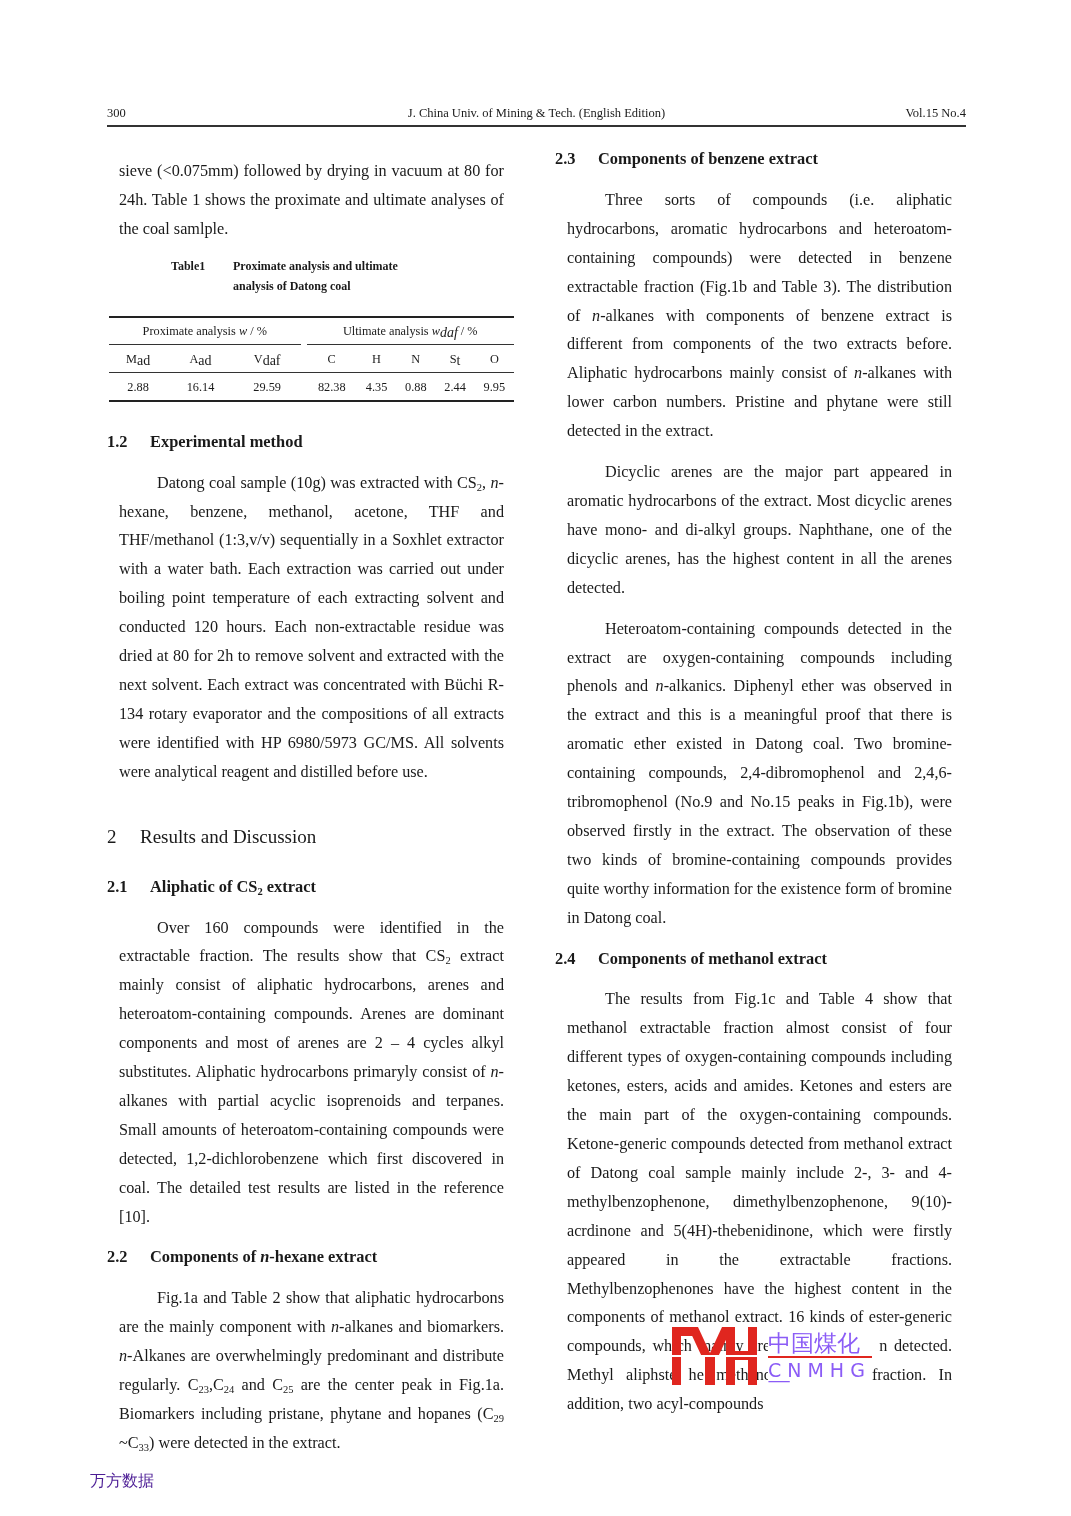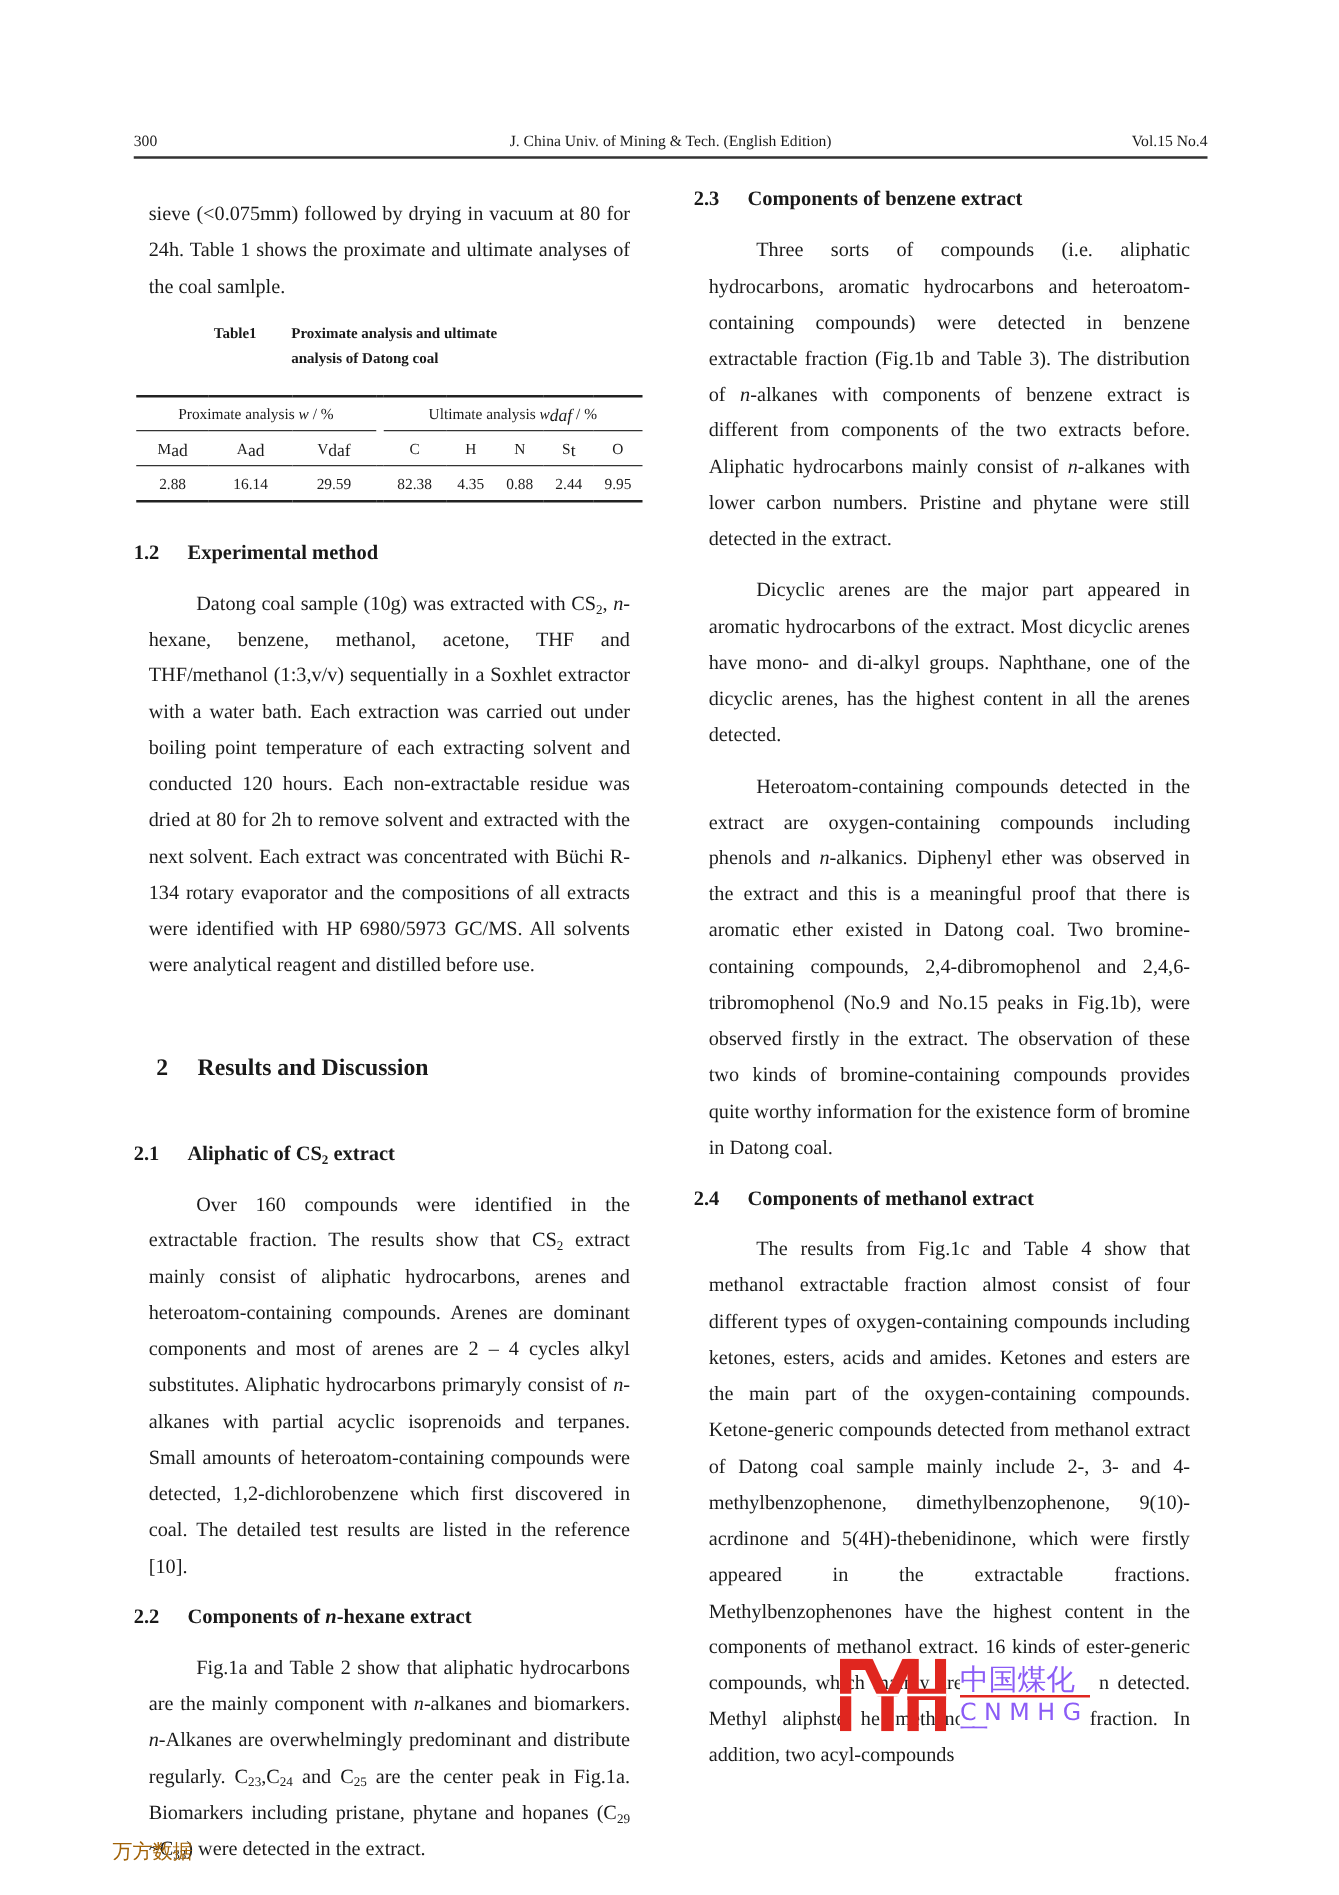--- a/index.html
+++ b/index.html
@@ -15,21 +15,21 @@
 
   .col { position: absolute; top: 145px; width: 409px; font-size: 16.2px; line-height: 28.9px; }
   .col.left { left: 107px; }
   .col.right { left: 555px; }
 
   p { margin: 12px; text-align: justify; text-align-last: left; }
   p.ind { text-indent: 38px; }
 
   h3 { margin: 0; font-size: 16.4px; font-weight: bold; line-height: 28.9px; }
   h3 .num { display: inline-block; width: 43px; }
-  h2 { margin: 18px; font-size: 19px; font-weight: bold; line-height: 28px; }
+  h2 { margin: 0; font-size: 19px; font-weight: normal; line-height: 28px; }
   h2 .num { display: inline-block; width: 33px; }
 
   sub { font-size: 10.5px; vertical-align: -3px; line-height: 0; }
   i { font-style: italic; }
 
   .tcap { text-align: left; font-weight: bold; font-size: 12px; line-height: 20px; margin-top: 10px; }
   .tcap .lab { display: inline-block; width: 62px; margin-left: 64px; vertical-align: top; }
   .tcap .txt { display: inline-block; vertical-align: top; }
 
   table.t1 { border-collapse: collapse; width: 405px; margin-left: 2px; margin-top: 20px;
@@ -46,21 +46,21 @@
 
   .watermark { position: absolute; left: 672px; top: 1327px; width: 200px; height: 60px; }
   .wm-logo { position: absolute; left: 0; top: 0; width: 85px; height: 58px; }
   .wm-cn { position: absolute; left: 96px; top: 1px; font-family: "DejaVu Sans", sans-serif;
            font-size: 23px; color: #8b5cf6; letter-spacing: 0px; background: #fff; padding-right: 2px; }
   .wm-line { position: absolute; left: 96px; top: 29px; width: 104px; height: 2px; background: #e0261f; }
   .wm-en { position: absolute; left: 96px; top: 32px; font-family: "DejaVu Sans", sans-serif;
            font-size: 19px; color: #8b5cf6; letter-spacing: 6px; background: #fff; }
 
   .footer-mark { position: absolute; left: 90px; top: 1471px; font-family: "DejaVu Sans", sans-serif;
-                 font-size: 16px; color: #a16207; }
+                 font-size: 16px; color: #4c1d95; }
 </style>
 </head>
 <body>
 
 <div class="header">
   <span class="pg">300</span>
   <span class="journal">J. China Univ. of Mining &amp; Tech. (English Edition)</span>
   <span class="vol">Vol.15   No.4</span>
 </div>
 <div class="header-rule"></div>

